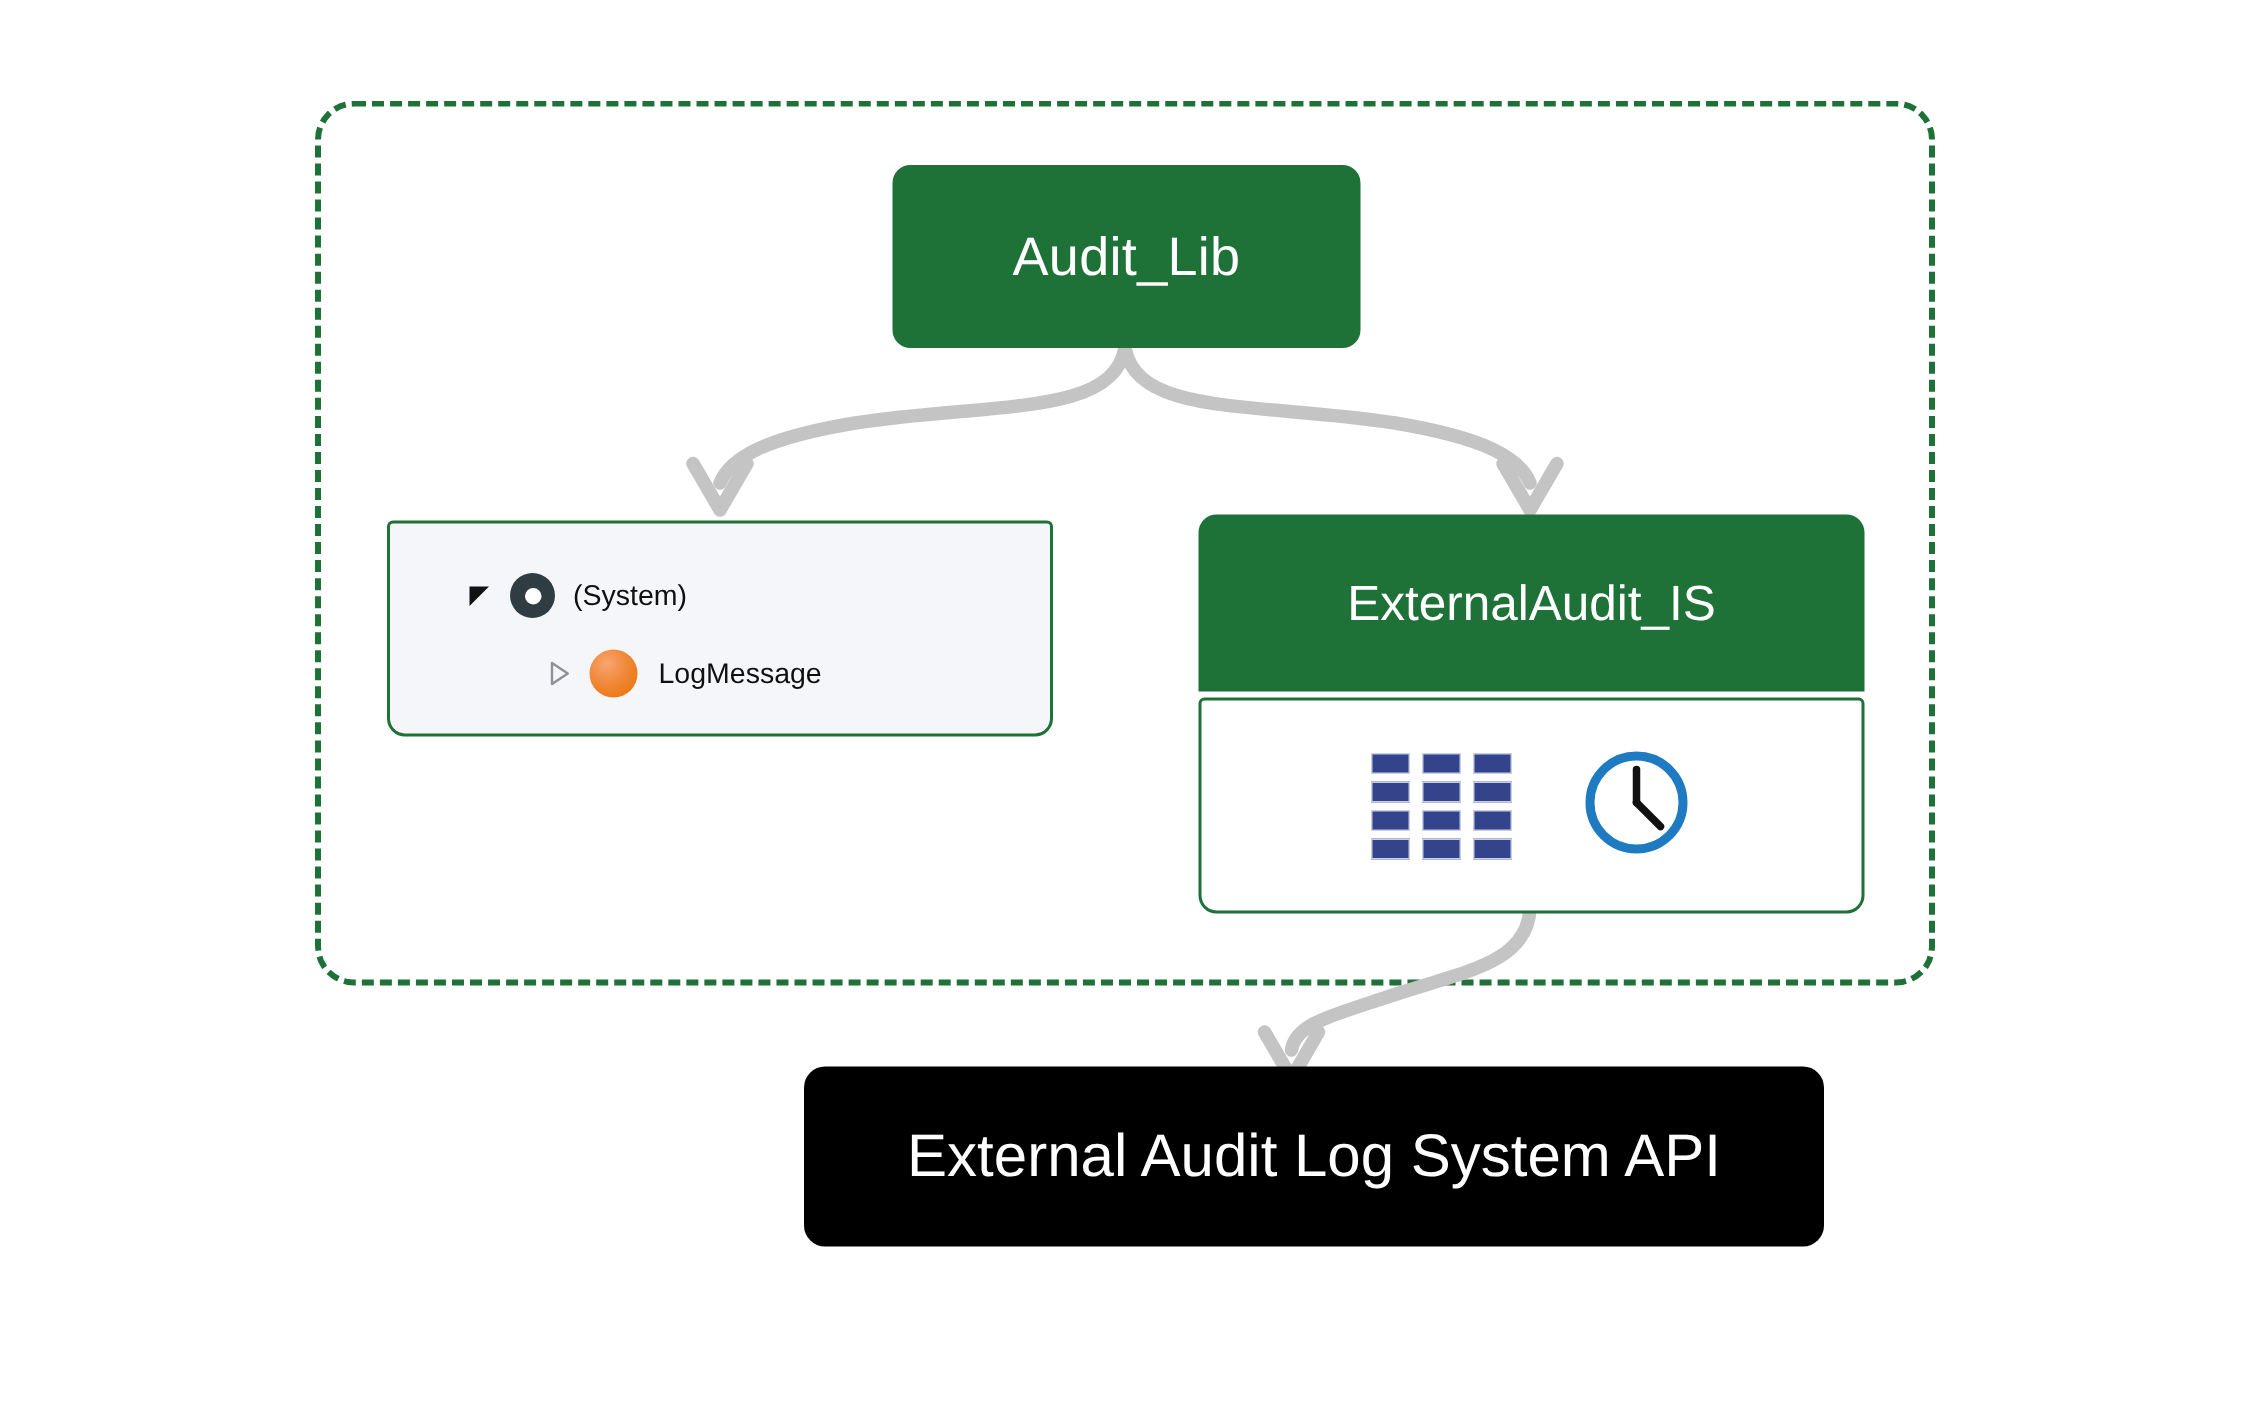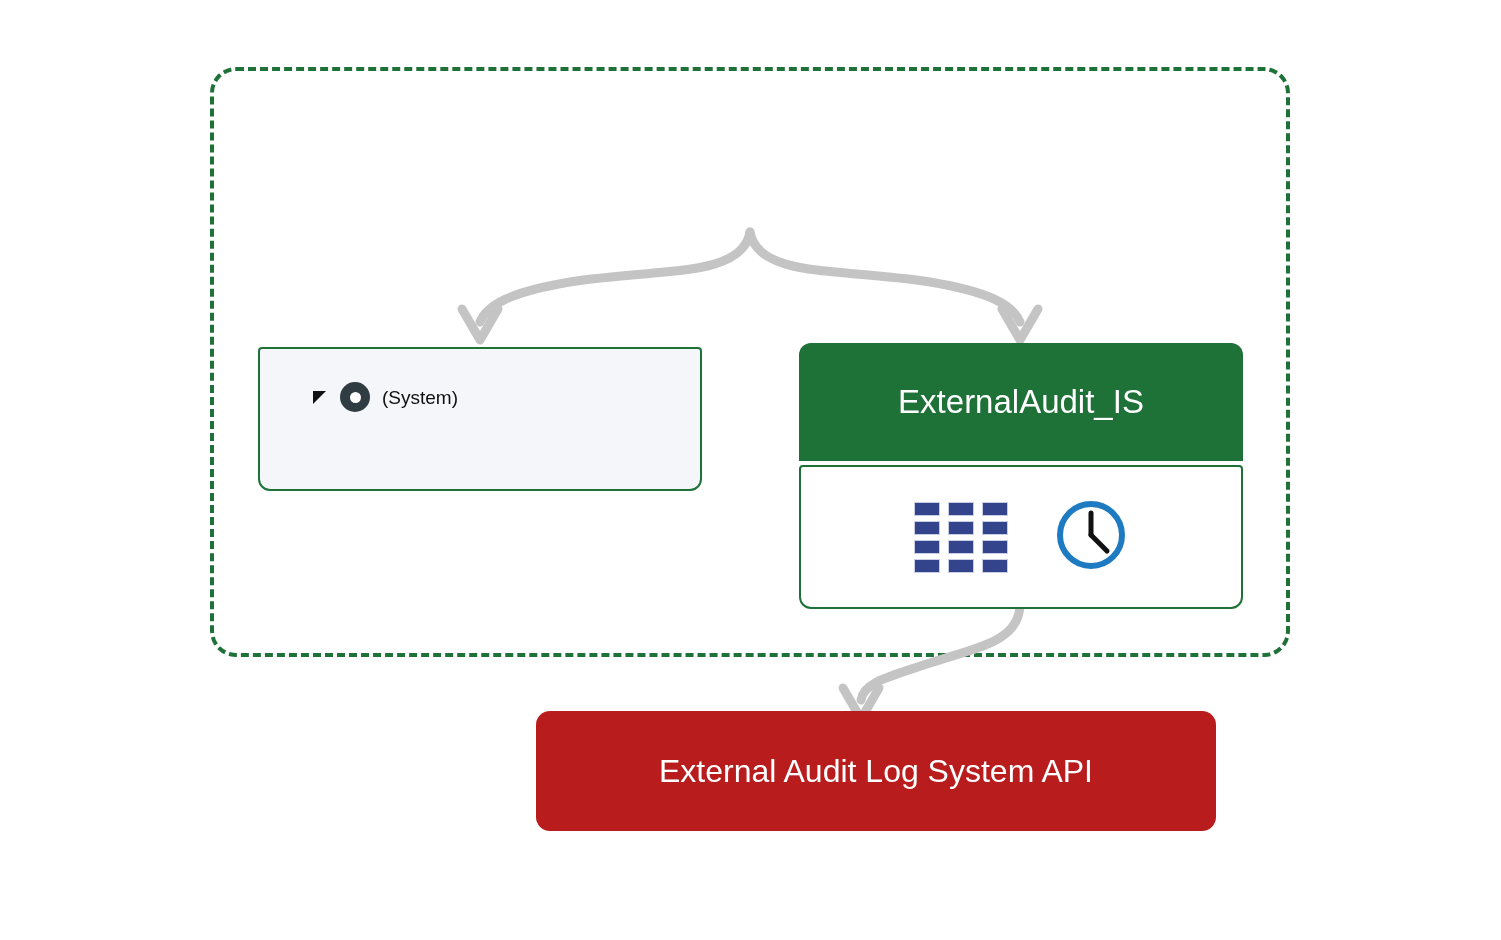--- a/index.html
+++ b/index.html
@@ -153,27 +153,27 @@
   .grid-icon i {
     display: block;
     background: #33438C;
     border: 1px solid #C9CEE4;
     box-sizing: border-box;
   }
   .clock-icon { display: block; }
 
   
   .gray-box {
-    background: #b91c1c;
+    background: #000000;
     border-radius: 14px;
     display: flex;
     align-items: center;
     justify-content: center;
     color: #ffffff;
-    font-size: 32px;
+    font-size: 40px;
     font-weight: 400;
   }
 </style>
 </head>
 <body>
 
 <div id="canvas">
 
   <div class="boundary"></div>
 
@@ -188,34 +188,46 @@
       <path d="M 750 232 C 758 278 840 268 930 282 C 990 292 1013 305 1020 322" fill="none" stroke="#C4C4C4" stroke-width="9" stroke-linecap="round"></path>
       <path d="M 1002 309 L 1020 340 L 1038 309" fill="none" stroke="#C4C4C4" stroke-width="9" stroke-linecap="round" stroke-linejoin="round"></path>
     </g>
 
     <g>
       <path d="M 1020 604 C 1020 642 975 648 930 663 C 888 677 864 682 861 700" fill="none" stroke="#C4C4C4" stroke-width="9" stroke-linecap="round"></path>
       <path d="M 843 688 L 861 719 L 879 688" fill="none" stroke="#C4C4C4" stroke-width="9" stroke-linecap="round" stroke-linejoin="round"></path>
     </g>
   </svg>
 
+  <div class="node green-box" style="left:595px; top:110px; width:312px; height:122px;">
+    <span>Audit_Lib</span>
+  </div>
 
   <div class="node" style="left:258px; top:343px; width:444px; height:262px;">
     <div class="comp-body tree">
 
       <div class="tree-row level-0">
         <span class="caret">
           <svg width="20" height="20" viewBox="0 0 20 20">
             <path d="M 3 4 L 16 4 L 3 17 Z" fill="#111111"></path>
           </svg>
         </span>
         <span class="ring-icon"></span>
         <span class="tree-label">(System)</span>
       </div>
 
+      <div class="tree-row level-1">
+        <span class="caret">
+          <svg width="20" height="20" viewBox="0 0 20 20">
+            <path d="M 5 3 L 15.5 10 L 5 17 Z" fill="none" stroke="#8E9196" stroke-width="1.6" stroke-linejoin="round"></path>
+          </svg>
+        </span>
+        <span class="sphere-icon"></span>
+        <span class="tree-label">LogMessage</span>
+      </div>
 
     </div>
   </div>
 
   <div class="node" style="left:799px; top:343px; width:444px; height:262px;">
     <div class="comp-header">
       <span>ExternalAudit_IS</span>
     </div>
     <div class="comp-body icons">
 

